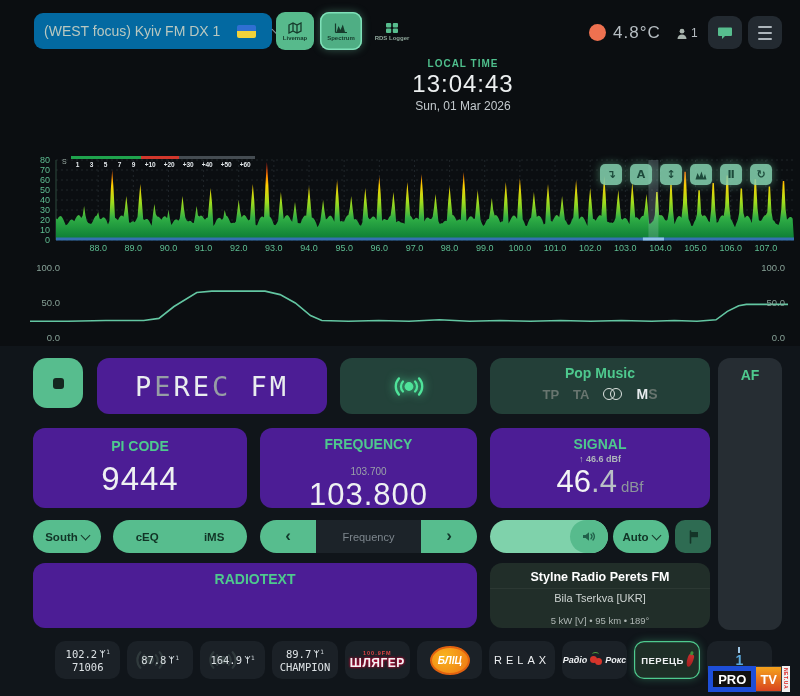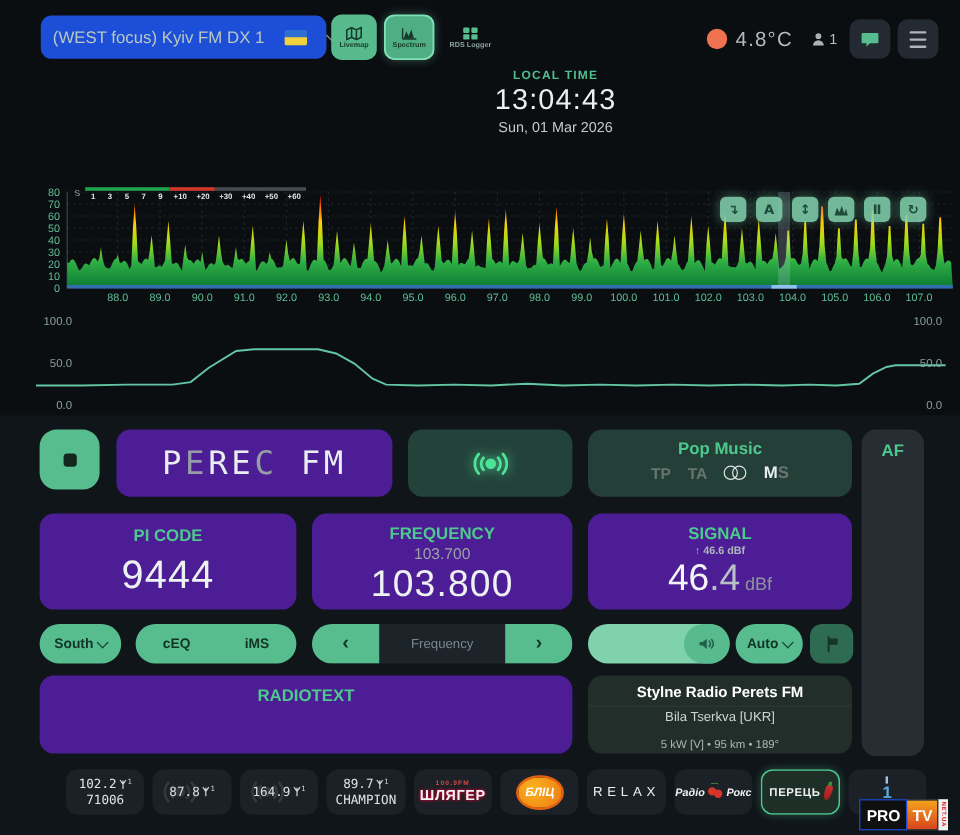--- a/index.html
+++ b/index.html
@@ -2,21 +2,21 @@
 <html><head>
 <meta charset="utf-8">
 <style>
   html,body{margin:0;padding:0;background:#07090b;}
   #app{position:relative;width:800px;height:696px;background:#0b0e11;overflow:hidden;
        font-family:"Liberation Sans",sans-serif;color:#dfe3e6;}
   .lower-bg{position:absolute;left:0;top:346px;width:800px;height:350px;background:#10151a;}
 
   
   header{position:absolute;left:0;top:0;width:800px;height:58px;}
-  .station-select{position:absolute;left:34px;top:13px;width:238px;height:36px;background:#1d4ed8;
+  .station-select{position:absolute;left:34px;top:13px;width:238px;height:36px;background:#0369a1;
       border-radius:9px;display:flex;align-items:center;padding:0 10px;box-sizing:border-box;gap:17px;cursor:pointer;}
   .station-select .title{font-size:14px;color:#b9c8c0;white-space:nowrap;}
   .ua-flag{width:19px;height:13px;border-radius:2px;overflow:hidden;display:inline-block;flex:none;}
   .ua-flag .b{display:block;width:100%;height:50%;background:#2f6fd2;}
   .ua-flag .y{display:block;width:100%;height:50%;background:#f2d23a;}
   .chev{width:6px;height:6px;border-right:1.6px solid #8b949b;border-bottom:1.6px solid #8b949b;
       transform:rotate(45deg);margin-top:-4px;flex:none;}
   .nav-btn{position:absolute;top:12px;height:38px;border:none;border-radius:9px;background:#57ba8c;
       display:flex;flex-direction:column;align-items:center;justify-content:center;gap:1px;cursor:pointer;padding:0;}
   .nav-btn span{font-size:6px;font-weight:700;color:#163b2c;}
@@ -74,26 +74,26 @@
 
   #pty-panel{left:490px;top:358px;width:220px;height:56px;background:#233f38;padding-top:7px;}
   .pty-flags{display:flex;align-items:center;justify-content:center;gap:14px;margin-top:4px;}
   .pty-flags .off{font-size:13px;font-weight:700;color:#68756f;}
   .stereo{display:inline-flex;}
   .stereo i{width:10px;height:10px;border:1.6px solid #dde3e0;border-radius:50%;display:inline-block;}
   .stereo i + i{margin-left:-5px;}
   .ms b{font-size:14px;font-weight:800;color:#e8ecef;}
   .ms span{font-size:14px;font-weight:800;color:#68756f;}
 
-  #af-panel{left:718px;top:358px;width:52px;height:272px;background:#262d33;padding-top:9px;}
+  #af-panel{left:718px;top:358px;width:64px;height:272px;background:#262d33;padding-top:9px;}
 
   #pi-panel{left:33px;top:428px;width:214px;height:80px;padding-top:10px;}
   .bigval{font-size:33px;color:#eef1f2;margin-top:6px;letter-spacing:1px;}
   #freq-panel{left:260px;top:428px;width:217px;height:80px;padding-top:8px;}
-  .rawfreq{font-size:13px;color:#9aa2a8;margin-top:2px;}
+  .rawfreq{font-size:10px;color:#9aa2a8;margin-top:14px;}
   #freq-panel .bigval{margin-top:0;font-size:31px;}
   #sig-panel{left:490px;top:428px;width:220px;height:80px;padding-top:8px;}
   .peakline{font-size:9px;color:#aeb6ba;margin-top:2px;font-weight:700;}
   .sigrow{margin-top:0;}
   .sigrow .i{font-size:31px;color:#f2f4f5;}
   .sigrow .d{font-size:31px;color:#b9c0c5;}
   .sigrow .u{font-size:15px;color:#8d969c;margin-left:4px;}
 
   
   .pill{position:absolute;top:520px;height:33px;border:none;border-radius:17px;background:#57bd8e;color:#113426;
@@ -146,21 +146,21 @@
   .pepper{width:6px;height:13px;background:linear-gradient(180deg,#c92f2f,#a31f1f);
       border-radius:50% 50% 60% 60%/30% 30% 70% 70%;transform:rotate(18deg);margin-left:3px;position:relative;display:inline-block;}
   .pepper::before{content:'';position:absolute;top:-3px;left:1px;width:3px;height:4px;background:#3f8f3a;border-radius:2px;}
   .tower{display:flex;flex-direction:column;align-items:center;line-height:1;}
   .mast{width:2px;height:6px;background:#9fc6e4;}
   .t-num{font-size:14px;font-weight:900;color:#5ba9dc;}
   .t-fm{font-size:6px;color:#e8eef2;background:#2b6591;padding:0 2px;border-radius:1px;margin-top:1px;}
 
   
   .watermark{position:absolute;right:10px;bottom:4px;display:flex;align-items:stretch;height:26px;z-index:5;}
-  .wm-pro{background:#101010;border:1px solid #1d4ed8;color:#fff;font-weight:900;font-size:13px;
+  .wm-pro{background:#101010;border:5px solid #1d4ed8;color:#fff;font-weight:900;font-size:13px;
       display:flex;align-items:center;padding:0 5px;}
   .wm-tv{background:linear-gradient(180deg,#f5a31c,#d8441f);color:#fff;font-weight:900;font-size:13px;
       display:flex;align-items:center;padding:0 4px;border:1px solid #3a3a3a;border-left:none;}
   .wm-net{background:#f0f0f0;color:#d22;font-size:5px;font-weight:700;writing-mode:vertical-rl;
       display:flex;align-items:center;justify-content:center;padding:1px 1px;letter-spacing:.5px;}
 </style>
 </head>
 <body>
 
 <div id="app">

